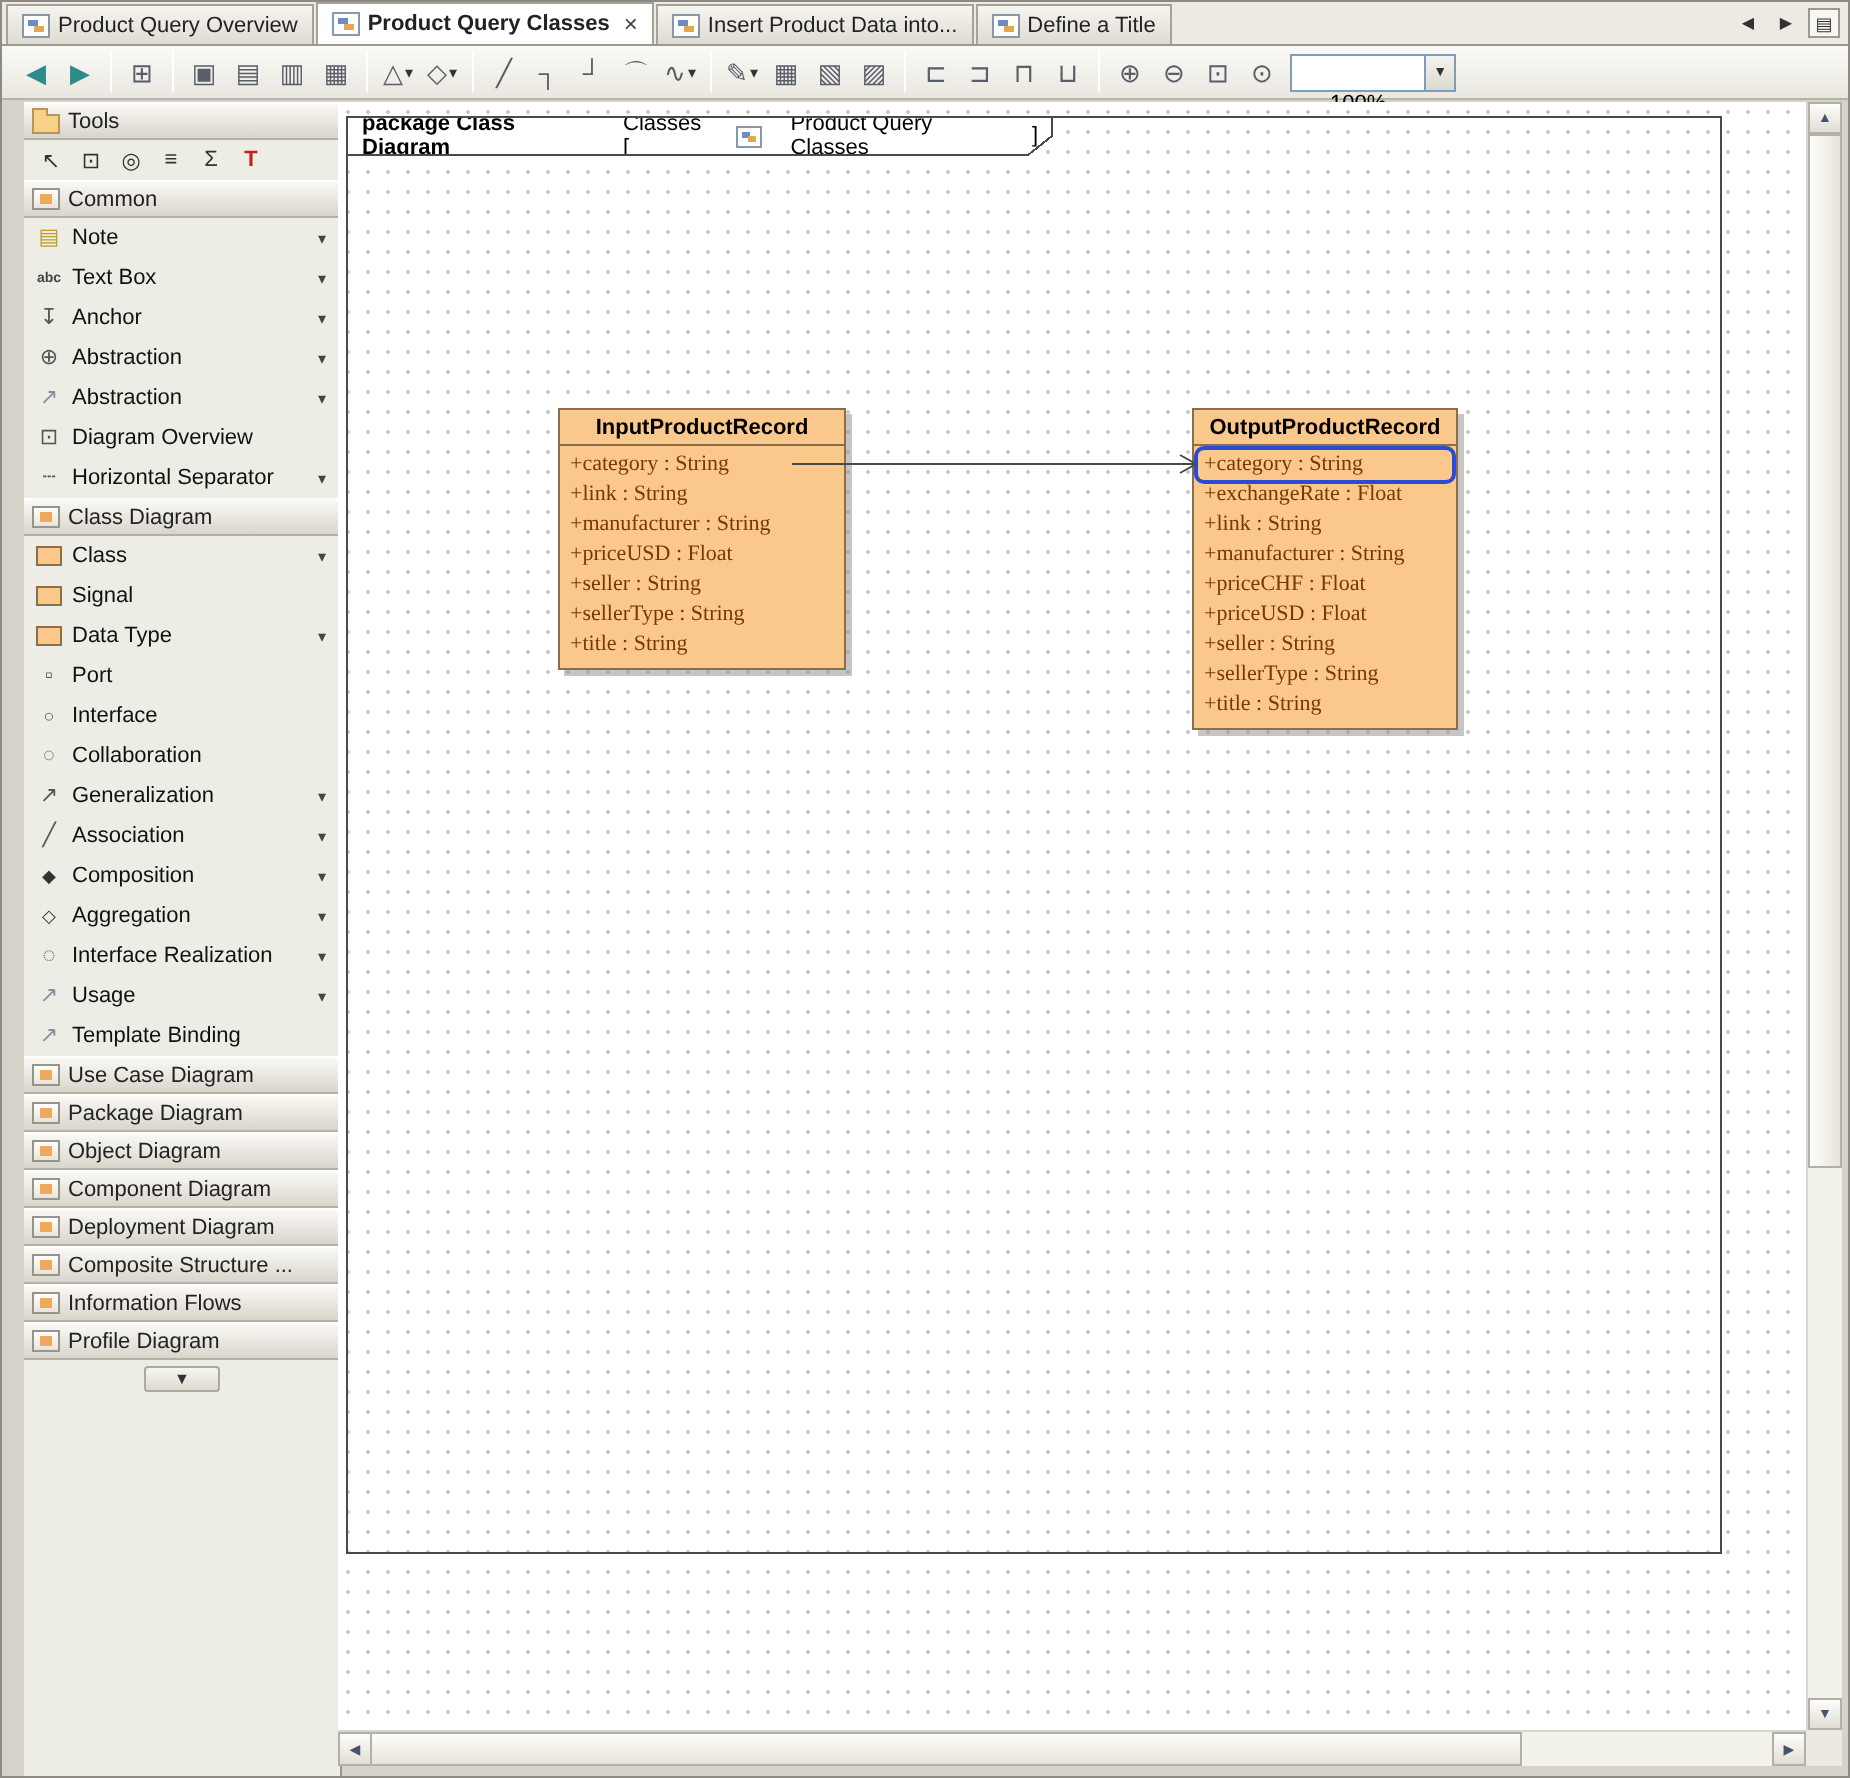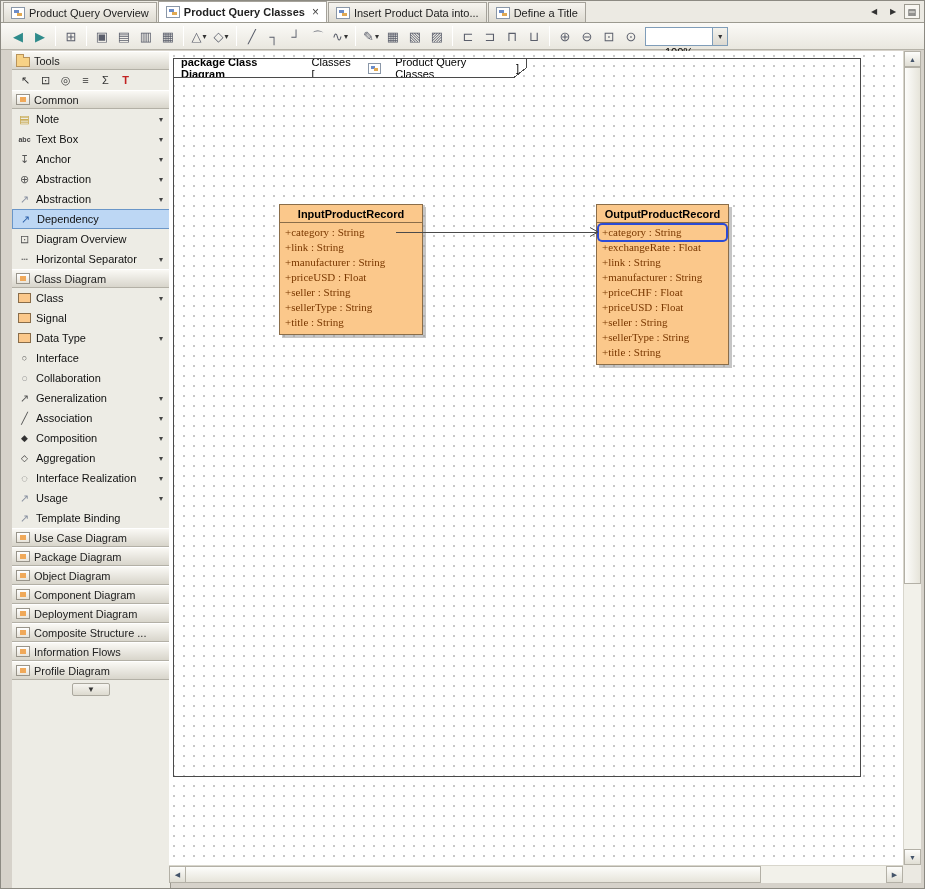--- a/index.html
+++ b/index.html
@@ -310,24 +310,20 @@
       <div class="pal-item">
         <span class="pi pi-containment"></span>
         <span class="pal-label">Abstraction</span>
         <span class="pal-dd">▾</span>
       </div>
       <div class="pal-item">
         <span class="pi pi-abstraction"></span>
         <span class="pal-label">Abstraction</span>
         <span class="pal-dd">▾</span>
       </div>
-      <div class="pal-item selected">
-        <span class="pi pi-dependency"></span>
-        <span class="pal-label">Dependency</span>
-      </div>
       <div class="pal-item">
         <span class="pi pi-diagram-overview"></span>
         <span class="pal-label">Diagram Overview</span>
       </div>
       <div class="pal-item">
         <span class="pi pi-horizontal-separator"></span>
         <span class="pal-label">Horizontal Separator</span>
         <span class="pal-dd">▾</span>
       </div>
       <div class="sec-header">
@@ -340,20 +336,24 @@
         <span class="pal-dd">▾</span>
       </div>
       <div class="pal-item">
         <span class="pi pi-signal"></span>
         <span class="pal-label">Signal</span>
       </div>
       <div class="pal-item">
         <span class="pi pi-datatype"></span>
         <span class="pal-label">Data Type</span>
         <span class="pal-dd">▾</span>
+      </div>
+      <div class="pal-item">
+        <span class="pi pi-port"></span>
+        <span class="pal-label">Port</span>
       </div>
       <div class="pal-item">
         <span class="pi pi-interface"></span>
         <span class="pal-label">Interface</span>
       </div>
       <div class="pal-item">
         <span class="pi pi-collaboration"></span>
         <span class="pal-label">Collaboration</span>
       </div>
       <div class="pal-item">

